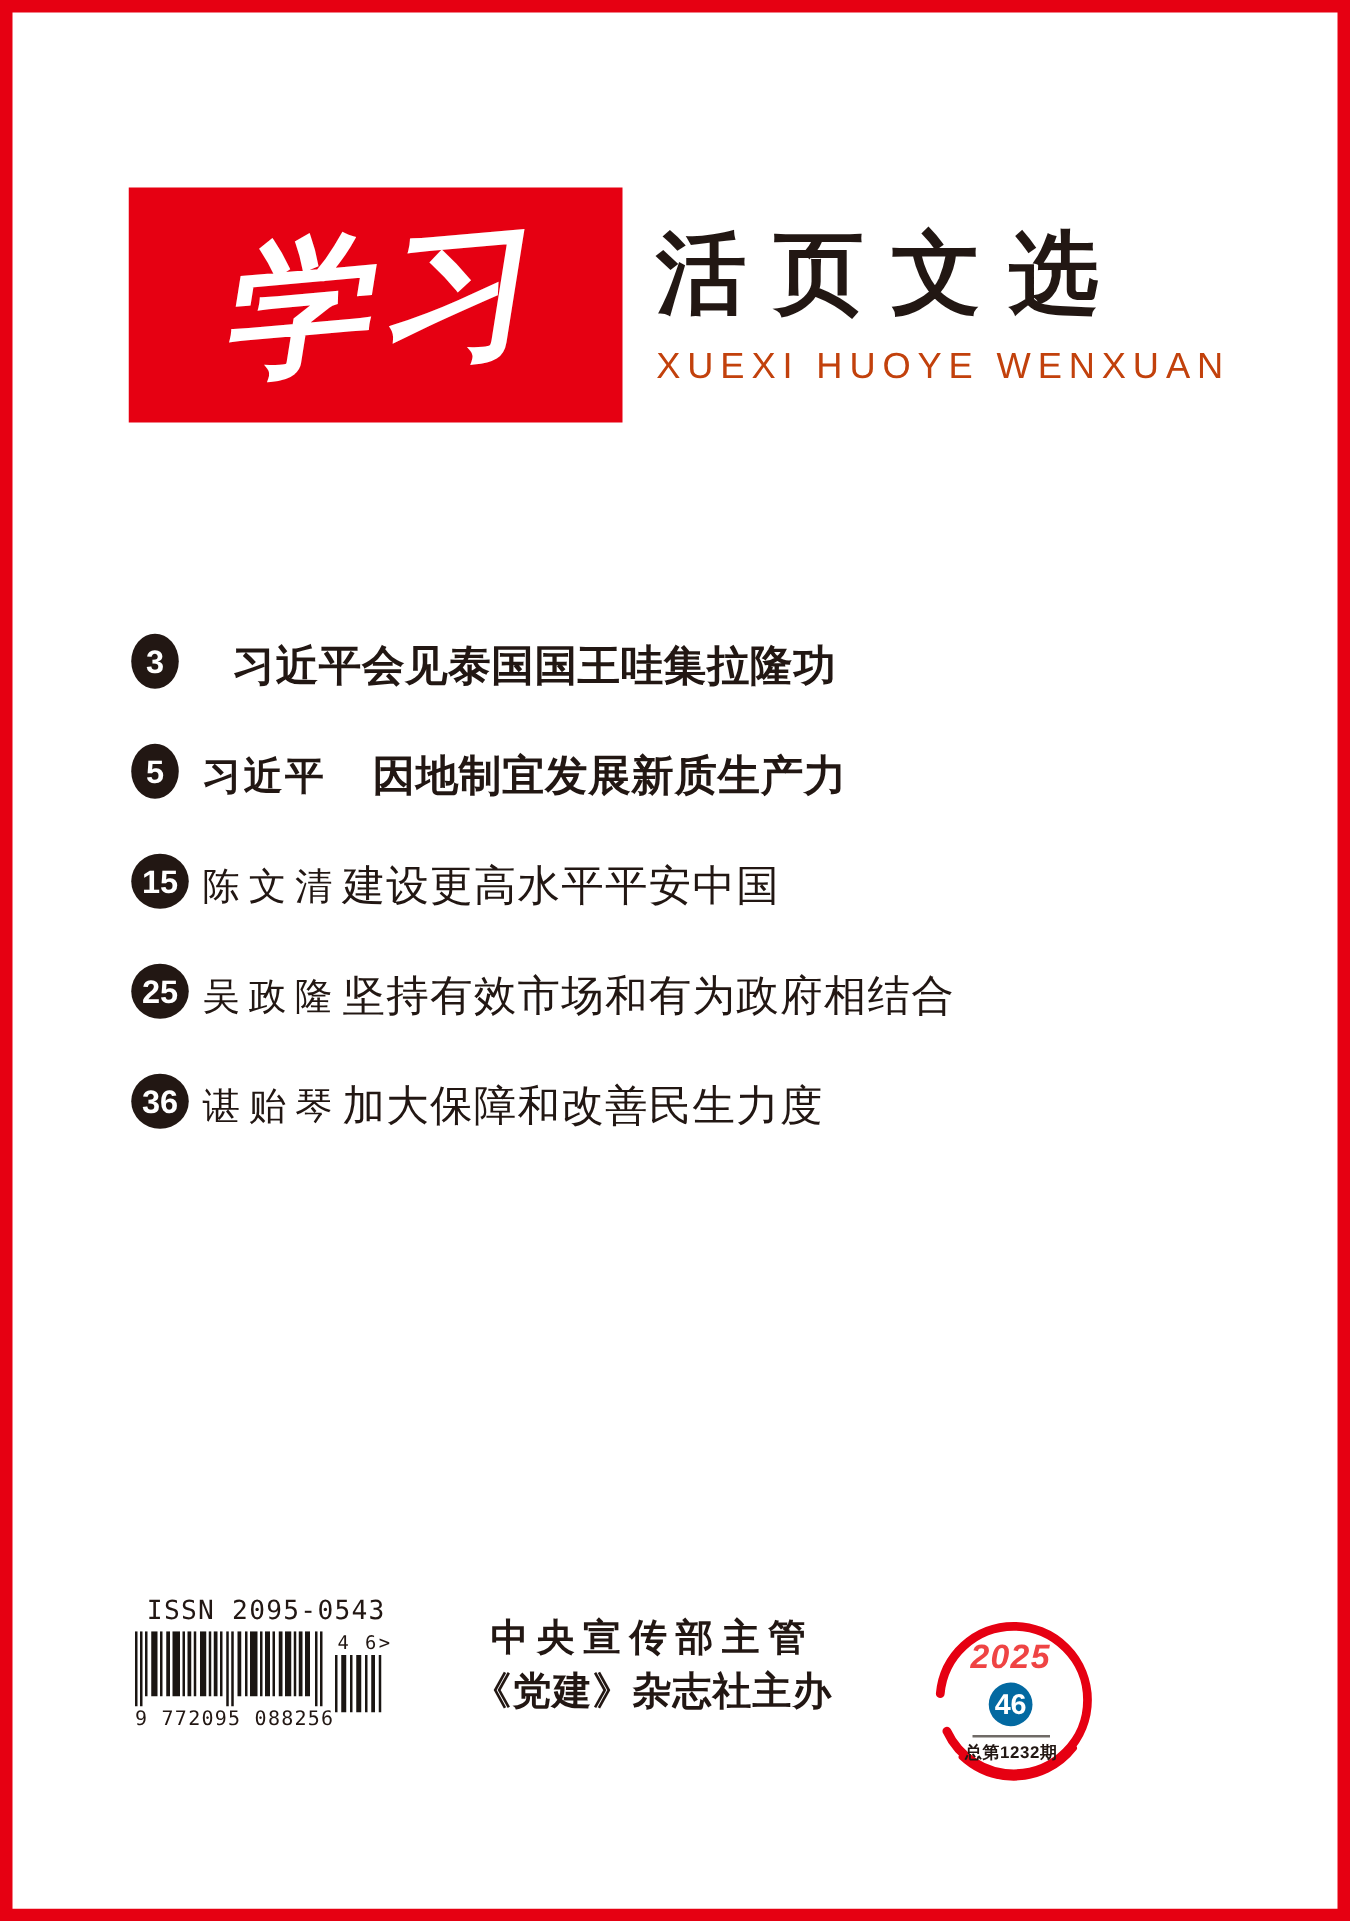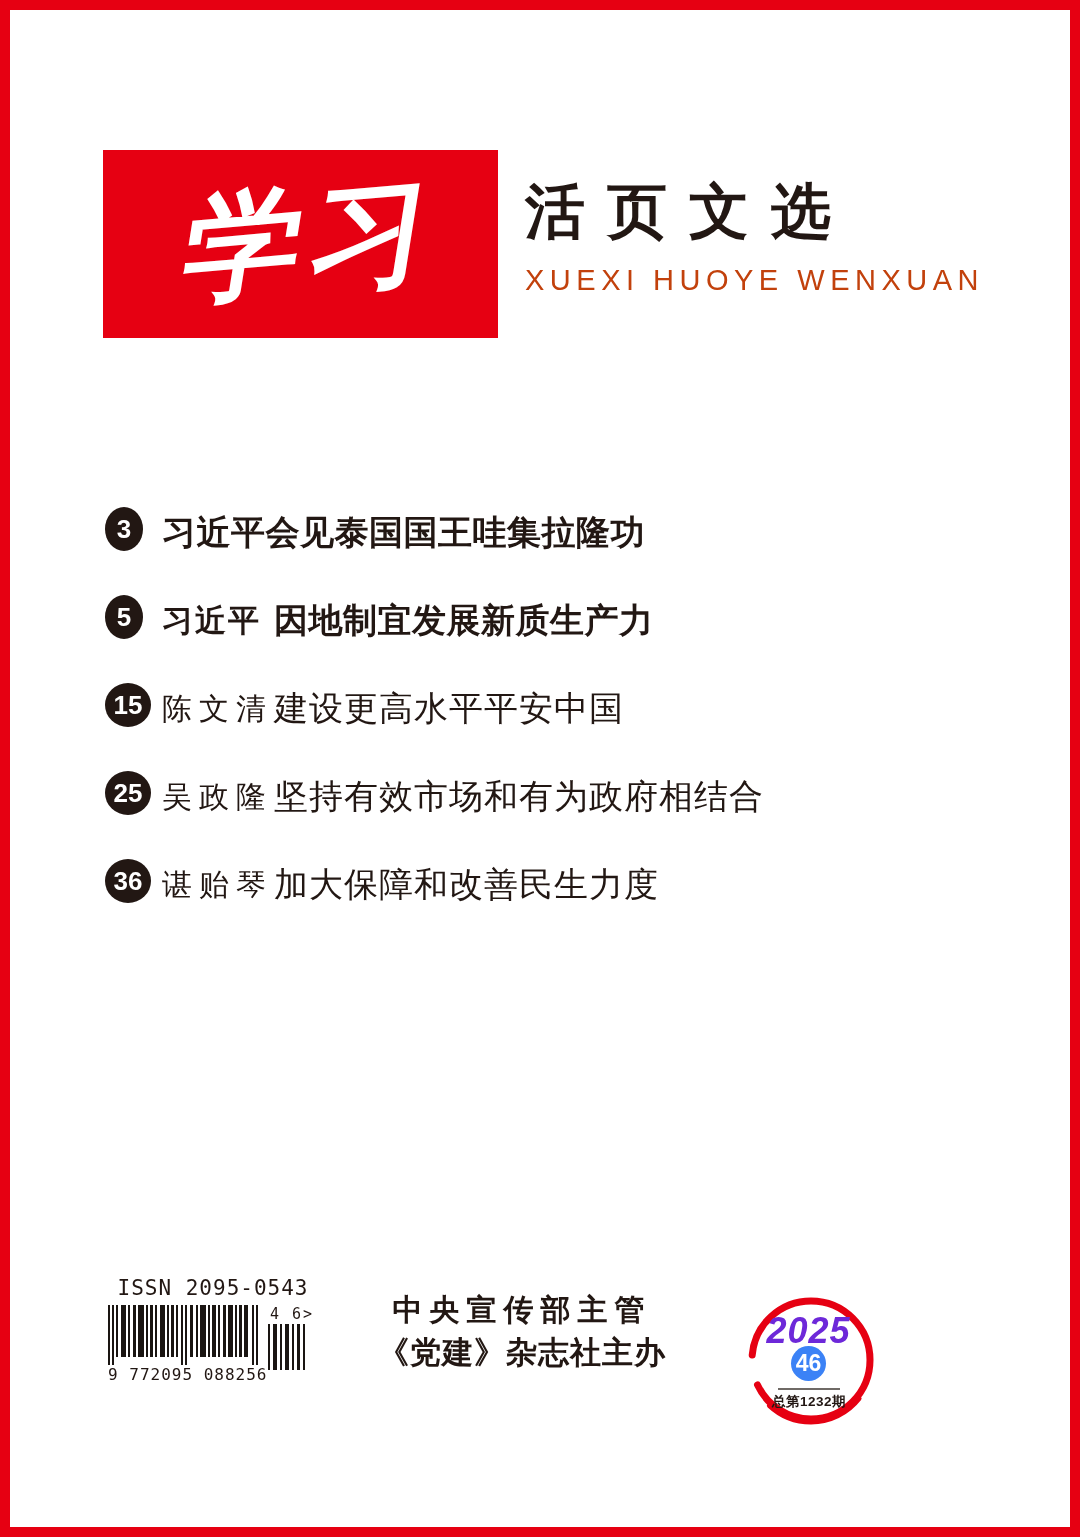--- a/index.html
+++ b/index.html
@@ -26,21 +26,21 @@
     font-family:"DejaVu Serif", serif;
     font-style:italic; font-weight:bold;
     font-size:118px; line-height:1;
     letter-spacing:8px;
     transform:rotate(-5deg) translateY(-4px);
     user-select:none;
   }
   .title-group { position:absolute; left:515px; top:168px; width:450px; }
   .main-title {
     font-family:"DejaVu Serif", serif;
-    font-weight:700; font-size:60px; line-height:1.1;
+    font-weight:700; font-size:72px; line-height:1.1;
     letter-spacing:22px; white-space:nowrap;
     color:#221713;
   }
   .pinyin {
     margin-top:20px;
     font-size:29px; font-weight:400;
     letter-spacing:5.5px; white-space:nowrap;
     color:#c2410c;
   }
 
@@ -65,21 +65,21 @@
     font-family:"Liberation Sans", sans-serif;
     font-weight:700; font-size:31px; letter-spacing:2px; top:6px;
   }
   .toc-row .title {
     position:absolute; left:169px; top:4px;
     font-family:"DejaVu Serif", serif;
     font-weight:400; font-size:34px; letter-spacing:1px; white-space:nowrap;
   }
   .toc-row .title.bold {
     font-family:"Liberation Sans", sans-serif;
-    font-weight:700; letter-spacing:0.5px;
+    font-weight:700; letter-spacing:0.5px;margin-left:24px;
   }
   .toc-row .title.at-author { left:57px; }
 
   
   .barcode-block { position:absolute; left:98px; top:1266px; width:210px; }
   .issn {
     text-align:center;
     font-family:"DejaVu Sans Mono", monospace;
     font-size:21px; font-weight:500; letter-spacing:1px;
     white-space:nowrap;
@@ -104,27 +104,27 @@
   .publisher-block .line { position:absolute; width:100%; text-align:center; white-space:nowrap; }
   .supervisor { top:10px;  font-size:30px; font-weight:700; letter-spacing:7px; }
   .organizer  { top:52px;  font-size:31px; font-weight:700; letter-spacing:1px; }
   .pub-date   { top:113px; font-size:29px; font-weight:700; letter-spacing:0.5px; }
 
   
   .issue-ring { position:absolute; left:735px; top:1284px; width:134px; height:134px; }
   .issue-ring svg.ring { position:absolute; left:0; top:0; }
   .ring-year {
     position:absolute; left:0; top:16px; width:127px; text-align:center;
-    font-style:italic; font-weight:700; font-size:36px; letter-spacing:1px;
-    color:#6d28d9;
+    font-style:italic; font-weight:700; font-size:27px; letter-spacing:1px;
+    color:#ef4444;
   }
   .ring-issue {
     position:absolute; left:46px; top:52px;
     width:35px; height:35px; border-radius:50%;
-    background:#3b82f6; color:#ffffff;
+    background:#0369a1; color:#ffffff;
     display:flex; align-items:center; justify-content:center;
     font-size:23px; font-weight:700;
   }
   .ring-sep { position:absolute; left:33px; top:94px; width:62px; height:2px; background:#6f6a66; }
   .ring-total {
     position:absolute; left:0; top:99px; width:128px; text-align:center;
     font-size:13.5px; font-weight:700; letter-spacing:0.5px;
   }
 </style>
 </head>

